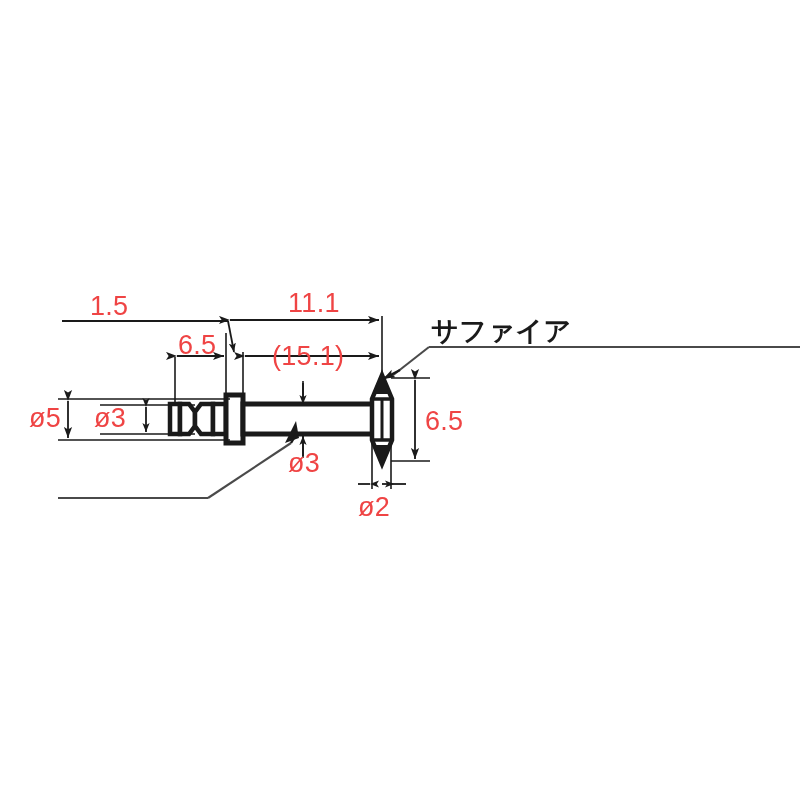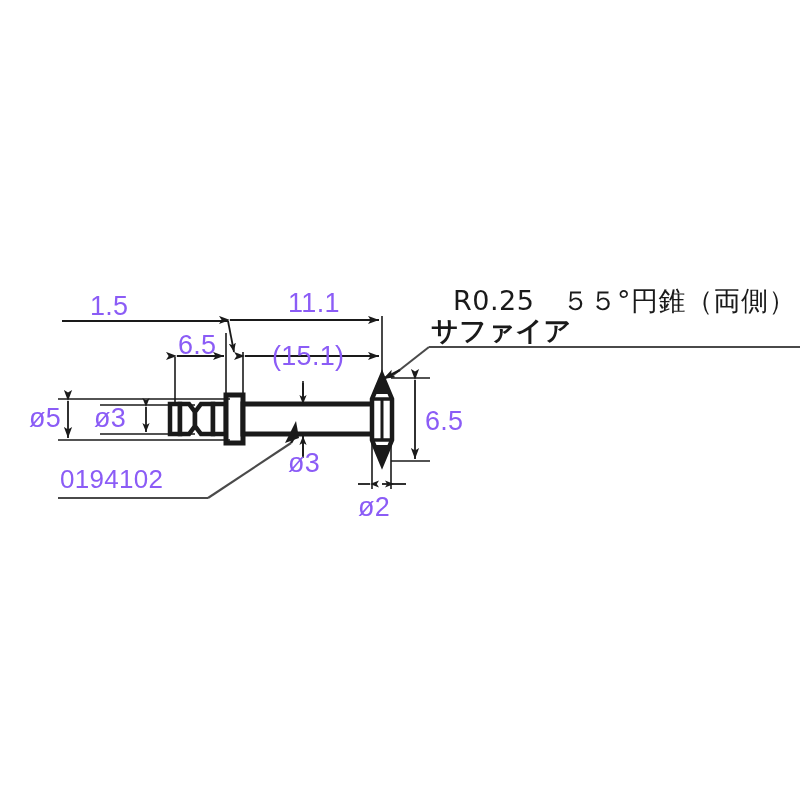--- a/index.html
+++ b/index.html
@@ -18,21 +18,21 @@
   #drawing {
     position: absolute;
     left: 0;
     top: 0;
     width: 800px;
     height: 800px;
   }
   .dim-text {
     position: absolute;
     font-family: "Liberation Sans", "DejaVu Sans", sans-serif;
-    color: #8b5cf6;
+    color: #ef4444;
     white-space: nowrap;
     line-height: 1;
     letter-spacing: 0.3px;
   }
   .note-text {
     position: absolute;
     font-family: "DejaVu Sans", "Liberation Sans", sans-serif;
     color: #1a1a1a;
     white-space: nowrap;
     line-height: 1.12;
@@ -168,19 +168,17 @@
   <div class="dim-text t-size-lg" style="left:29px; top:405px;">ø5</div>
 
   <div class="dim-text t-size-lg" style="left:94px; top:405px;">ø3</div>
 
   <div class="dim-text t-size-lg" style="left:288px; top:450px;">ø3</div>
 
   <div class="dim-text t-size-lg" style="left:358px; top:494px;text-align:right;">ø2</div>
 
   <div class="dim-text t-size-lg" style="left:425px; top:408px;">6.5</div>
 
-  <div class="dim-text t-size-md" style="left:60px; top:466px;">0194102</div>
 
-  <div class="note-text t-size-note" style="left:453px; top:286px;">R0.25　５５°円錐（両側）</div>
 
   <div class="note-text t-size-note" style="left:431px; top:316px;font-weight:bold;">サファイア</div>
 
 </div>
 
 </body></html>

